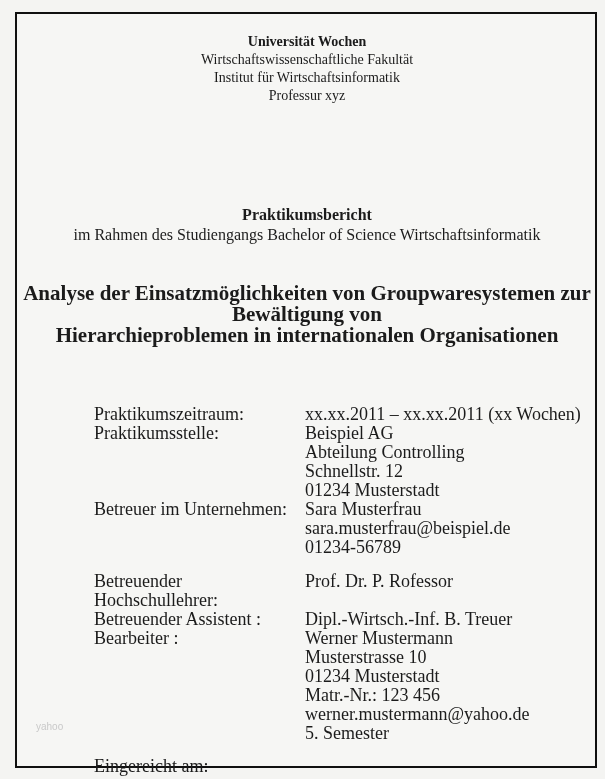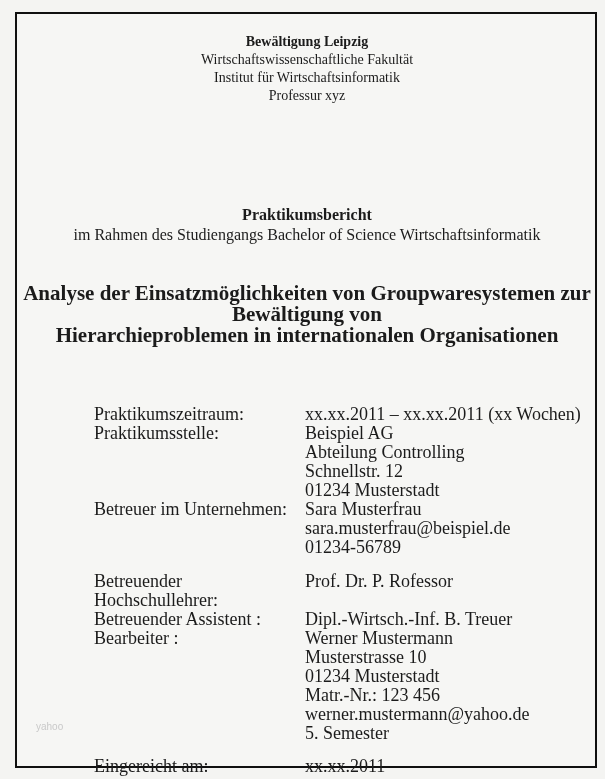--- a/index.html
+++ b/index.html
@@ -82,21 +82,21 @@
     color: #c9c9c9;
     font-family: "Liberation Sans", sans-serif;
   }
 </style>
 </head>
 <body>
 
 <div class="page-frame"></div>
 
 <div class="centered-block header-block">
-  <div class="uni">Bewältigung Leipzig</div>
+  <div class="uni">Universität Wochen</div>
   <div>Wirtschaftswissenschaftliche Fakultät</div>
   <div>Institut für Wirtschaftsinformatik</div>
   <div>Professur xyz</div>
 </div>
 
 <div class="centered-block report-block">
   <div class="report-type">Praktikumsbericht</div>
   <div>im Rahmen des Studiengangs Bachelor of Science Wirtschaftsinformatik</div>
 </div>
 
@@ -173,19 +173,18 @@
     </div>
     <div class="detail-row">
       <span class="detail-label"></span>
       <span class="detail-value">5. Semester</span>
     </div>
   </div>
 
   <div class="detail-group gap-sm">
     <div class="detail-row">
       <span class="detail-label">Eingereicht am:</span>
-      <span class="detail-value">xx.xx.2011</span>
     </div>
   </div>
 
 </div>
 
 <div class="watermark">yahoo</div>
 
 </body></html>

